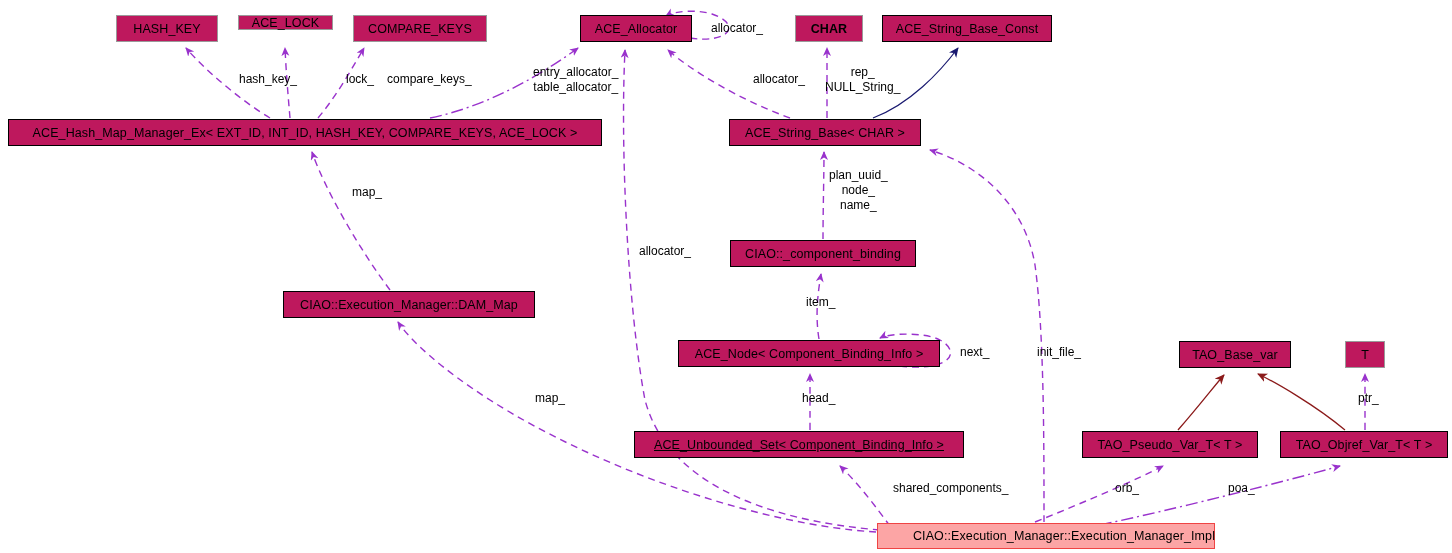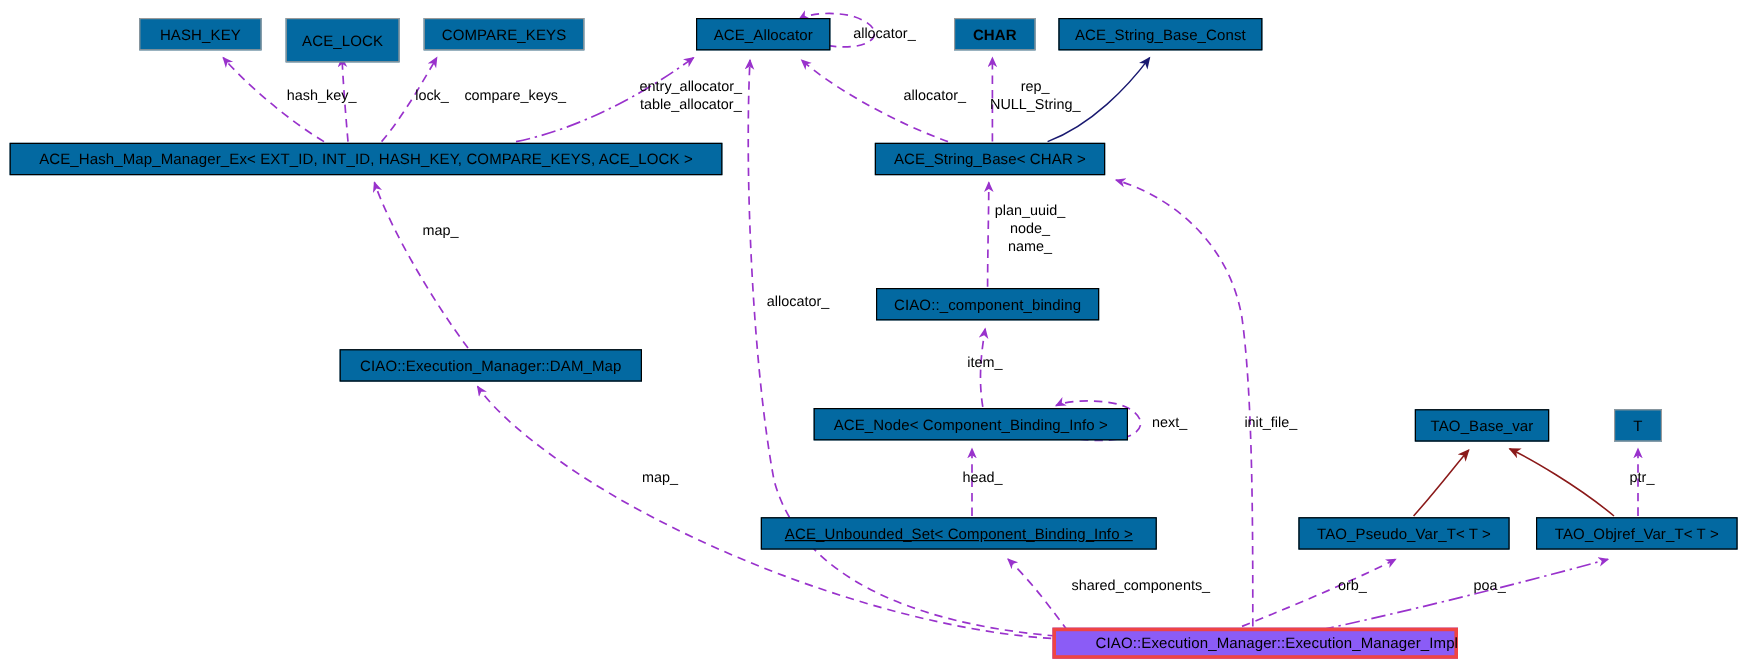--- a/index.html
+++ b/index.html
@@ -20,37 +20,37 @@
   #edge-layer {
     position: absolute;
     left: 0;
     top: 0;
     width: 1452px;
     height: 553px;
   }
   .node {
     position: absolute;
     box-sizing: border-box;
-    background: #0369a1;
+    background: #be185d;
     border: 1px solid #000000;
     display: flex;
     align-items: center;
     justify-content: center;
     font-size: 12.5px;
     color: #000000;
     white-space: nowrap;
     letter-spacing: 0.1px;
     z-index: 5;
   }
   .node.template-param {
     border: 1px solid #9a9a9a;
   }
   .node.current {
-    background: #8b5cf6;
-    border: 3px solid #ef4444;
+    background: #fca5a5;
+    border: 1px solid #ef4444;
     padding-left: 36px;
   }
   .edge-label {
     position: absolute;
     font-size: 12px;
     color: #000000;
     white-space: pre;
     line-height: 15px;
     z-index: 4;
     background: transparent;
@@ -124,21 +124,21 @@
 
     <g fill="none" stroke="#191970" stroke-width="1.2" marker-end="url(#arrow-inherit-dark)">
 
       <path d="M 873,118 C 910,104 940,72 958,48"></path>
     </g>
   </svg>
 
   <div class="node template-param" style="left:116px;top:15px;width:102px;height:27px;">
     <span>HASH_KEY</span>
   </div>
-  <div class="node template-param" style="left:238px;top:15px;width:95px;height:37px;">
+  <div class="node template-param" style="left:238px;top:15px;width:95px;height:15px;">
     <span>ACE_LOCK</span>
   </div>
   <div class="node template-param" style="left:353px;top:15px;width:134px;height:27px;">
     <span>COMPARE_KEYS</span>
   </div>
   <div class="node" style="left:580px;top:15px;width:112px;height:27px;">
     <span>ACE_Allocator</span>
   </div>
   <div class="node template-param" style="left:795px;top:15px;width:68px;height:27px;font-weight:bold;">
     <span>CHAR</span>

